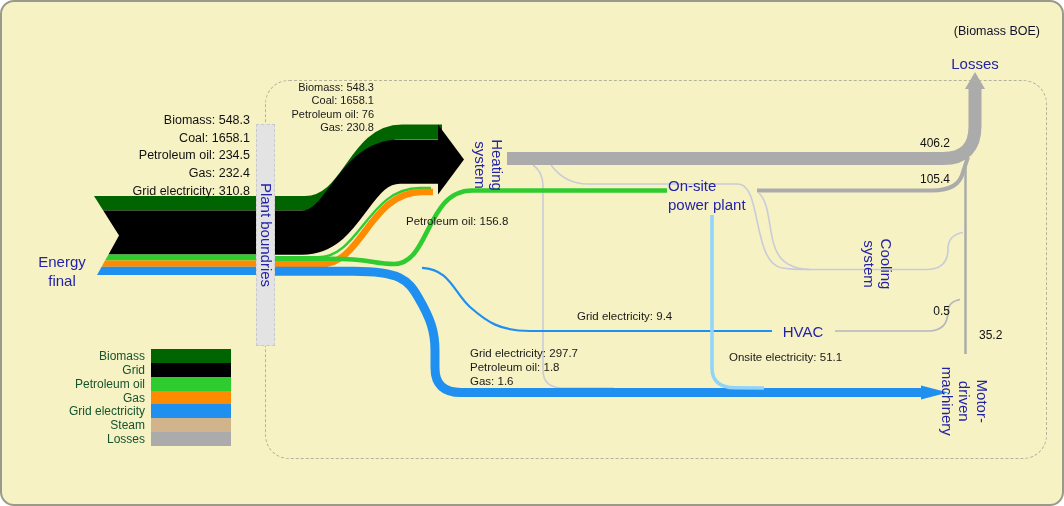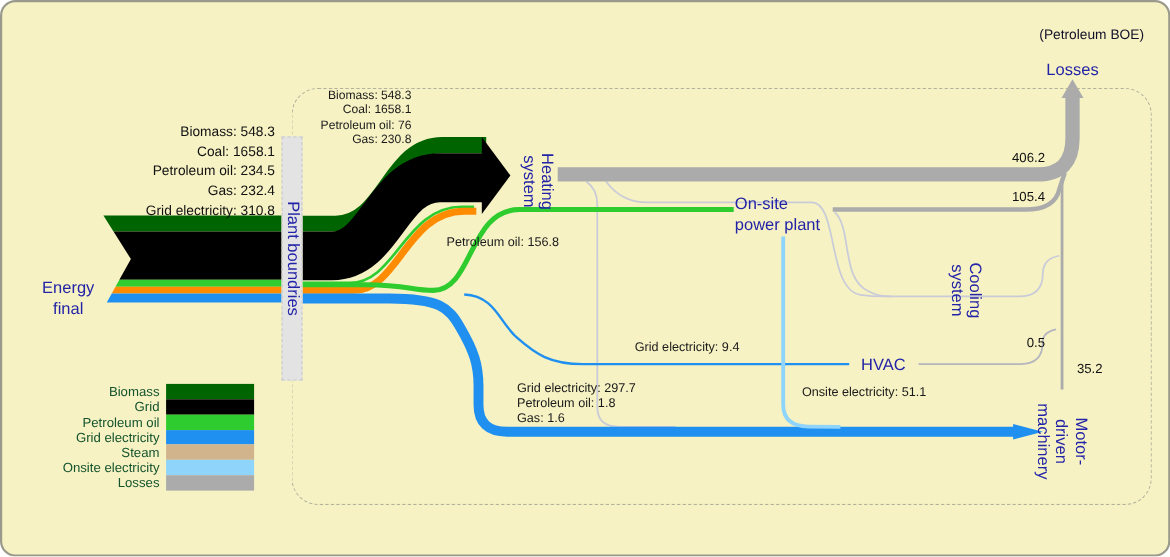--- a/index.html
+++ b/index.html
@@ -57,21 +57,21 @@
     <polygon points="919,383.5 919,397.5 946,390.5" fill="#2090f0"></polygon>
     <path d="M420,265.8 C448,267 452,291 468,305 C485,320 498,329 528,329 L770,329" fill="none" stroke="#2090f0" stroke-width="2.2"></path>
     <path d="M710,213 L710,366 Q710,385.5 733,385.8 L762,386" fill="none" stroke="#8fd4fa" stroke-width="3.5"></path>
     <path d="M273,256.8 L330,256.8 C368,256.8 372,262 392,262 C428,262 424,188.5 470,188.5 L665,188.5" fill="none" stroke="#2ecc2e" stroke-width="4.6"></path>
   </svg>
 
   <div id="dashed-region"></div>
   <div id="plant-bar"></div>
   <div class="abs node center rot" id="plant-bar-label">Plant boundries</div>
 
-  <div class="abs num" style="right:22px;top:22px;font-size:12.5px;color:#101028;">(Petroleum BOE)</div>
+  <div class="abs num" style="right:22px;top:22px;font-size:12.5px;color:#101028;">(Biomass BOE)</div>
 
   <div class="abs node center" style="left:18px;top:219px;width:84px;margin-top:31px;">
     <div>Energy</div>
     <div>final</div>
   </div>
 
   <div class="abs inputs right" style="left:58px;top:110px;width:190px;">
     <div>Biomass: 548.3</div>
     <div>Coal: 1658.1</div>
     <div>Petroleum oil: 234.5</div>
@@ -131,30 +131,30 @@
     </div>
     <div class="legend-row">
       <div class="legend-label">Grid</div>
       <div class="legend-swatch" style="background: rgb(0, 0, 0);"></div>
     </div>
     <div class="legend-row">
       <div class="legend-label">Petroleum oil</div>
       <div class="legend-swatch" style="background: rgb(46, 204, 46);"></div>
     </div>
     <div class="legend-row">
+      <div class="legend-label">Gas</div>
+      <div class="legend-swatch" style="background: rgb(255, 140, 0);"></div>
+    </div>
+    <div class="legend-row">
       <div class="legend-label">Grid electricity</div>
       <div class="legend-swatch" style="background: rgb(32, 144, 240);"></div>
     </div>
     <div class="legend-row">
       <div class="legend-label">Steam</div>
       <div class="legend-swatch" style="background: rgb(210, 180, 140);"></div>
-    </div>
-    <div class="legend-row">
-      <div class="legend-label">Onsite electricity</div>
-      <div class="legend-swatch" style="background: rgb(143, 212, 250);"></div>
     </div>
     <div class="legend-row">
       <div class="legend-label">Losses</div>
       <div class="legend-swatch" style="background: rgb(171, 171, 171);"></div>
     </div>
   </div>
 
 </div>
 
 </body></html>

